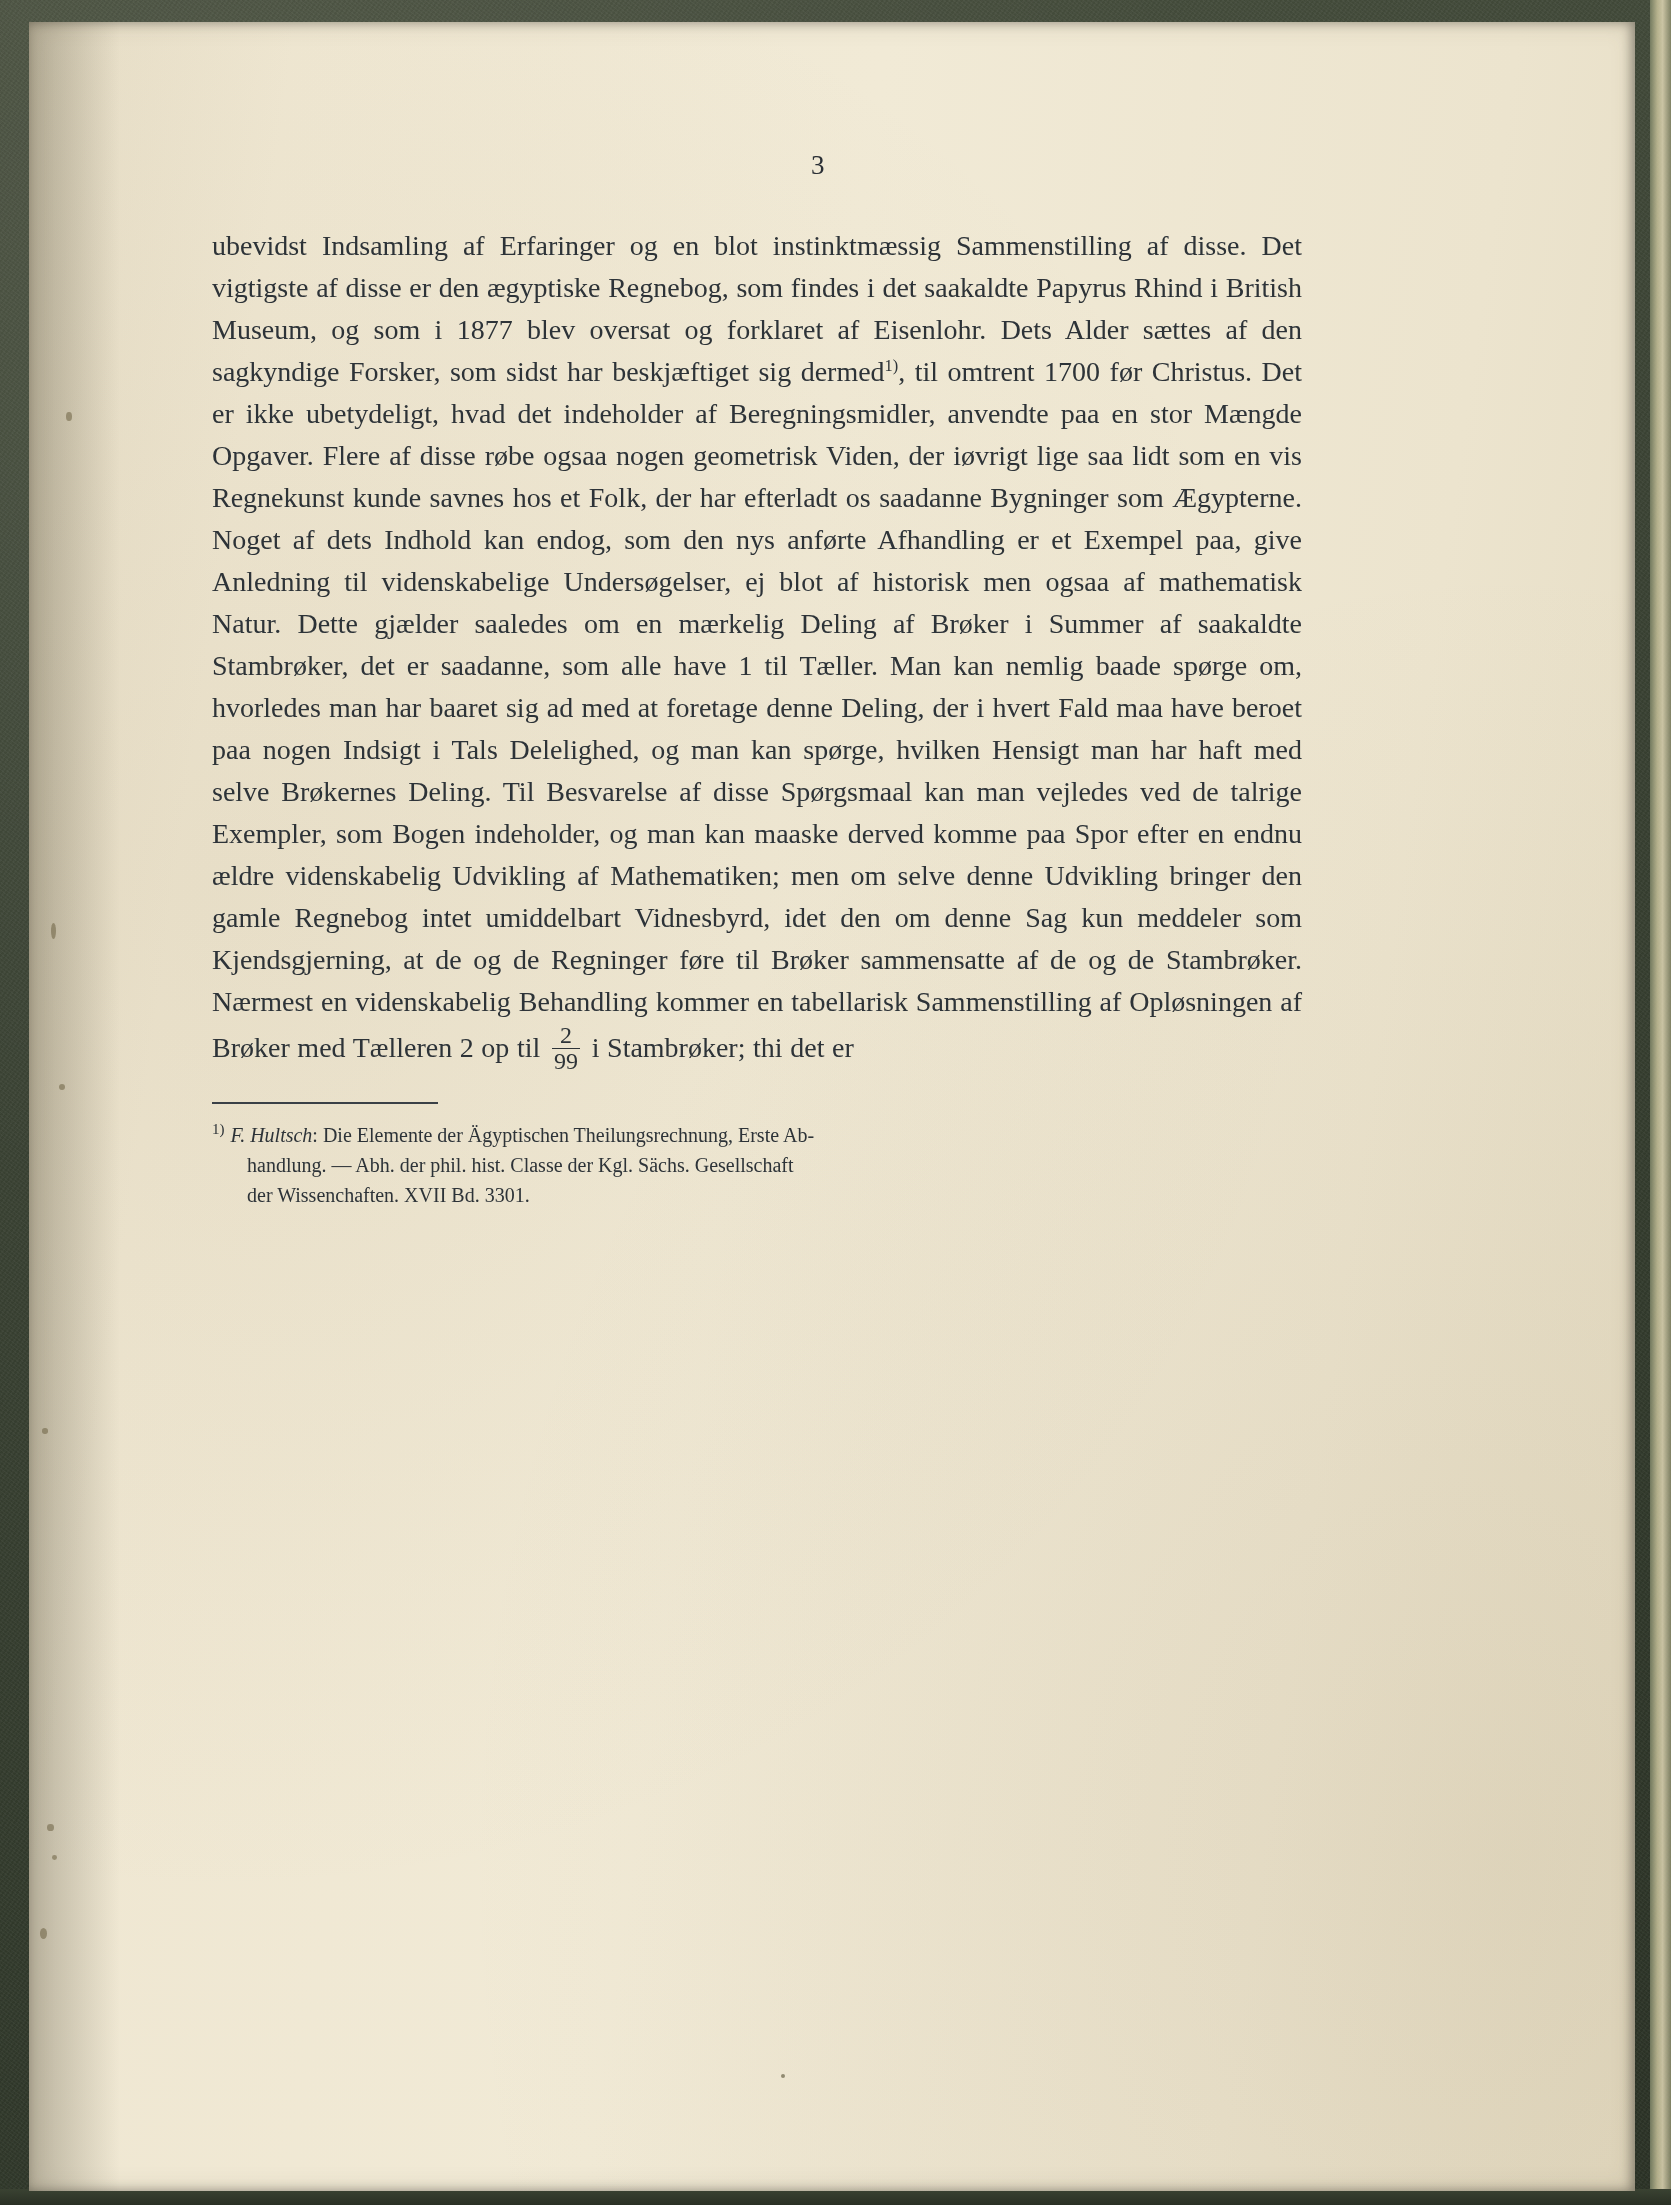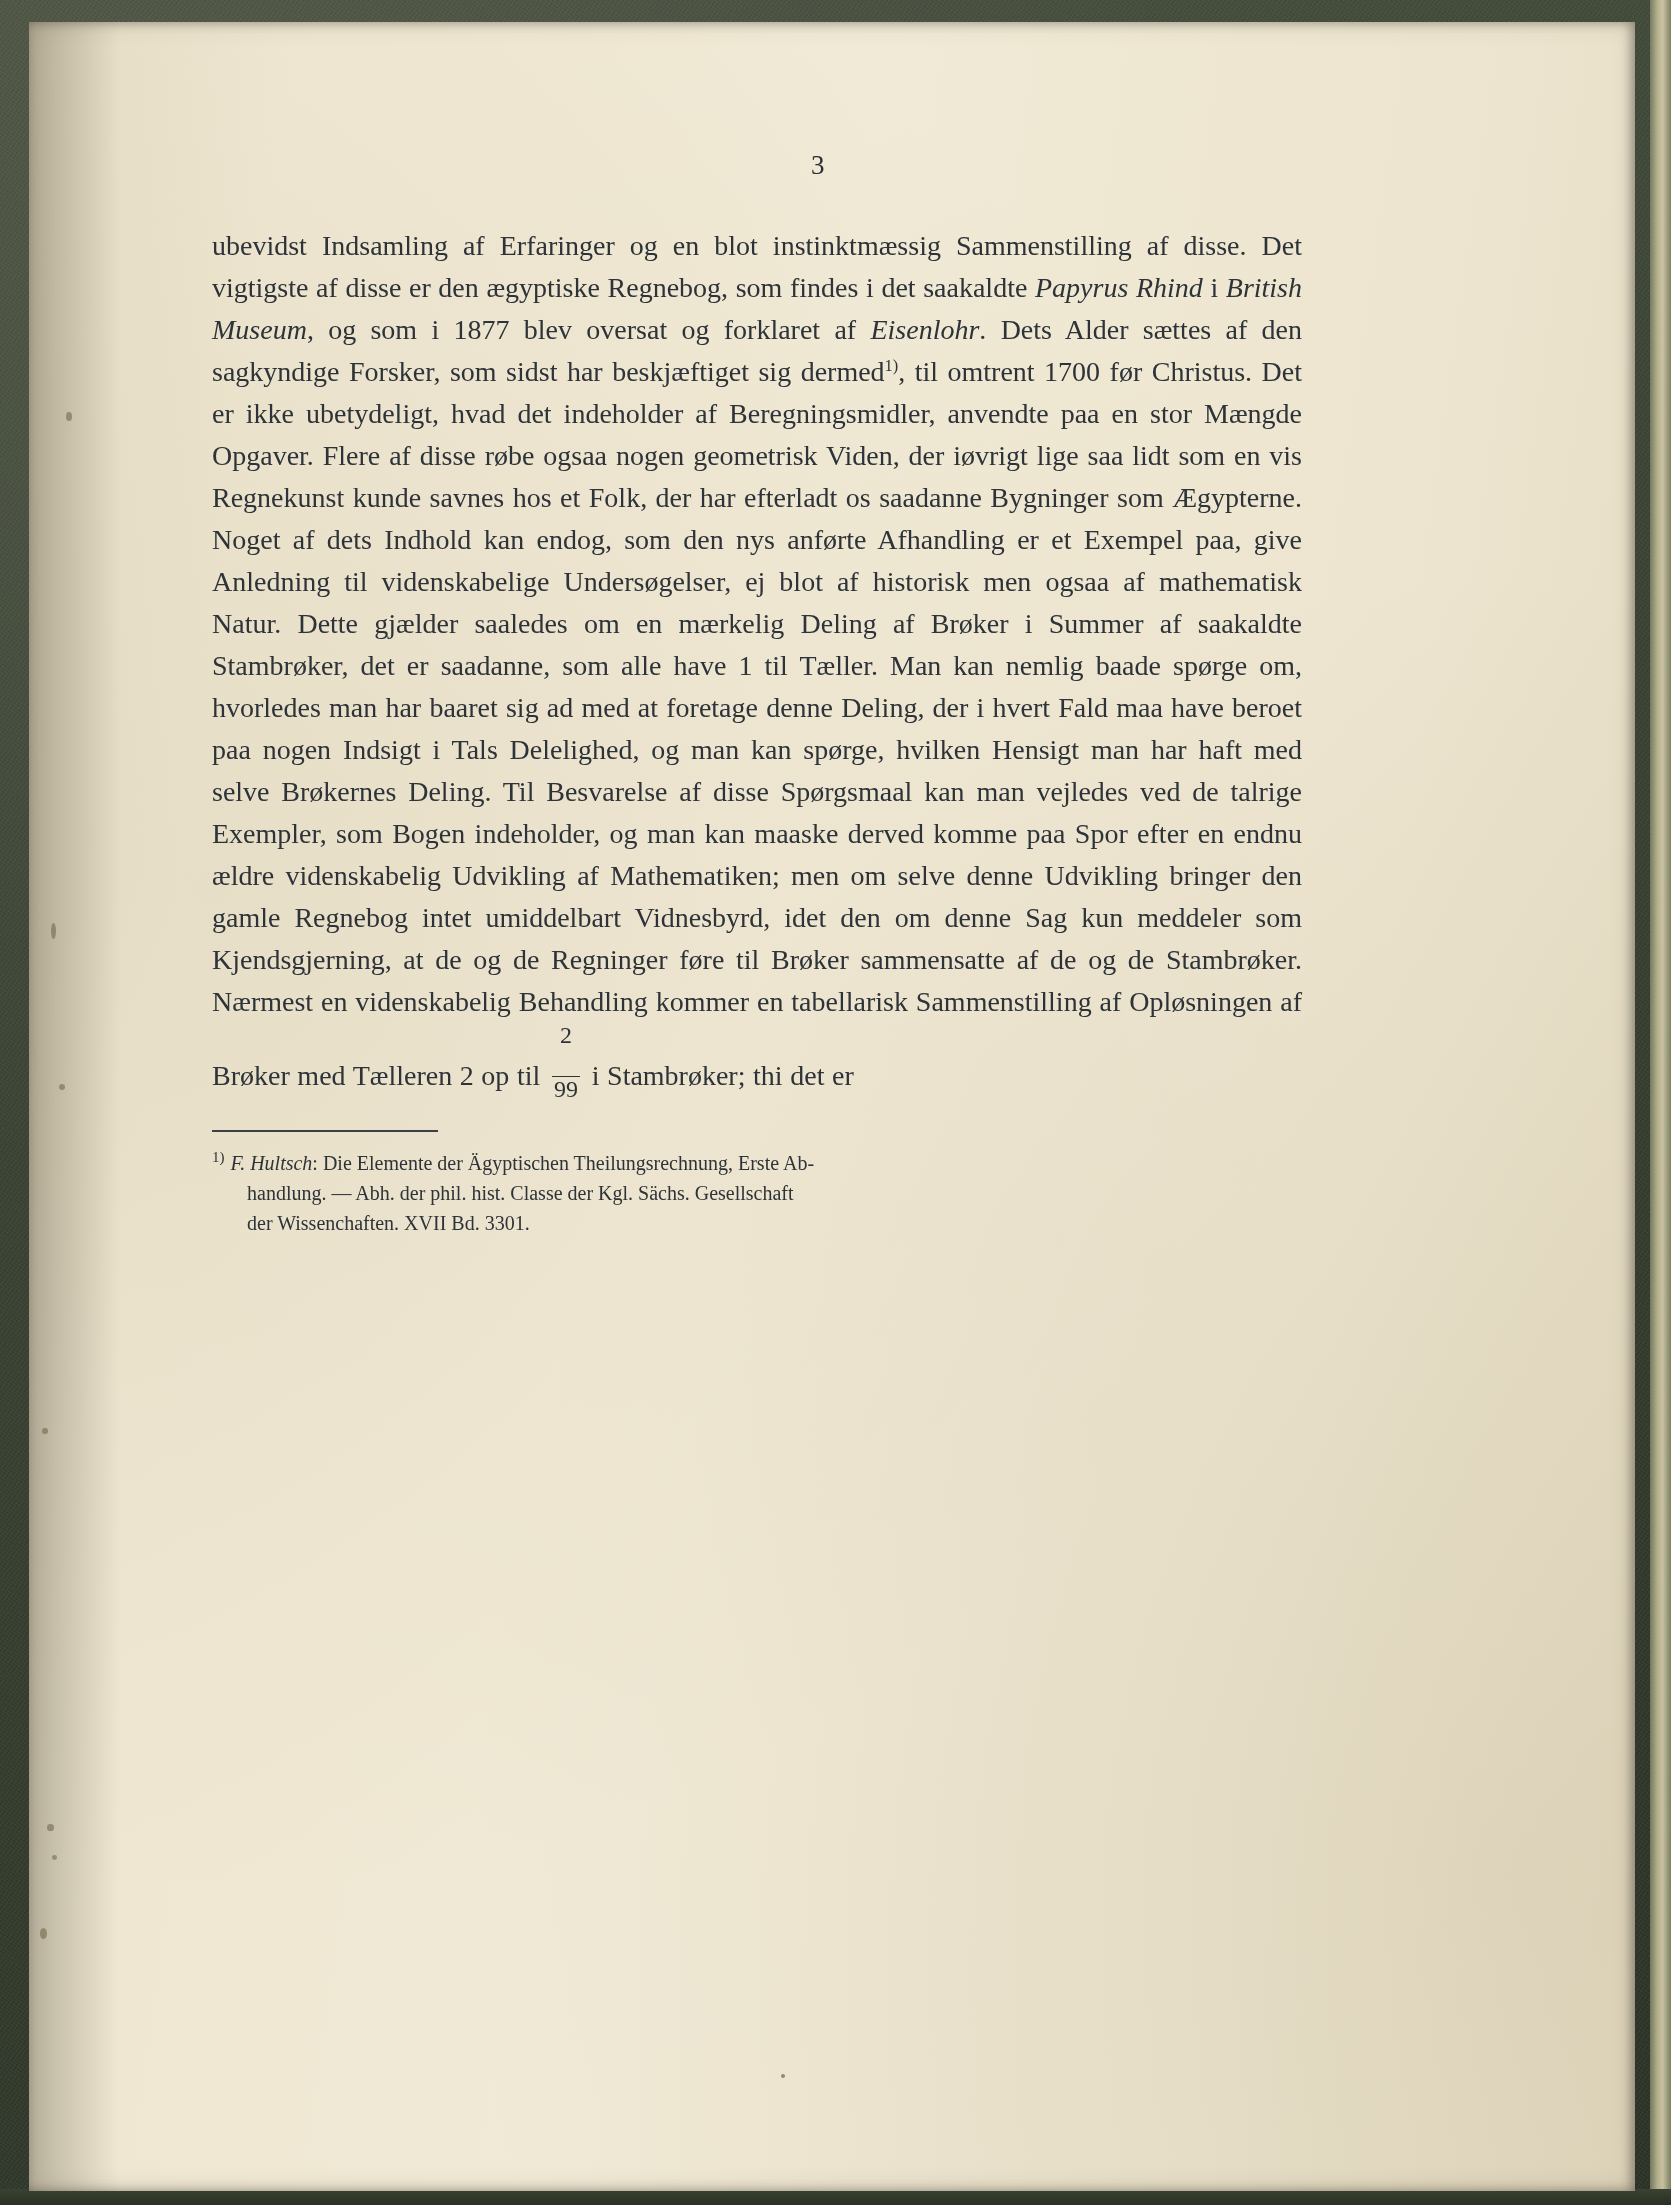--- a/index.html
+++ b/index.html
@@ -89,37 +89,37 @@
   }
 
   .body-text {
     font-size: 28px;
     line-height: 42px;
     color: #2d3338;
     text-align: justify;
     text-justify: inter-word;
     word-spacing: 0.6px;
   }
-  .body-text .it { font-style: italic; }
+  .body-text .it { }
   .fnref {
     font-size: 16.4px;
     vertical-align: super;
     line-height: 0;
   }
 
   .frac {
     display: inline-block;
     vertical-align: -0.52em;
     text-align: center;
     font-size: 24px;
     line-height: 1.05;
     margin: 0 3.7px;
   }
   .frac .num { display: block; padding: 0 2.4px; }
-  .frac .den { display: block; border-top: 1.2px solid #2d3338; padding: 0 2.4px; margin-top: 28px; }
+  .frac .den { display: block; border-top: 1.2px solid #2d3338; padding: 0 2.4px; }
 
   .footnote-rule {
     width: 226px;
     height: 1.2px;
     background: #3a4046;
     margin-top: 28px;
     margin-bottom: 16px;
   }
 
   .footnote {

